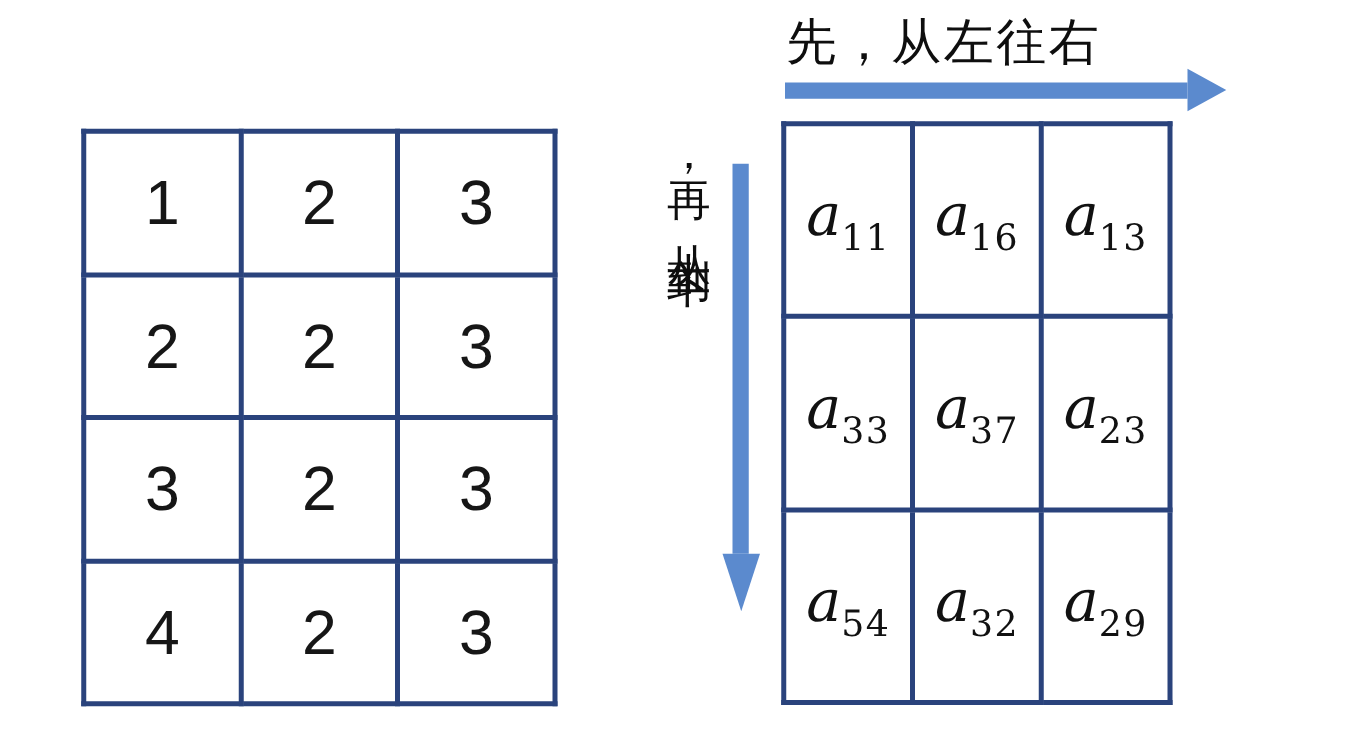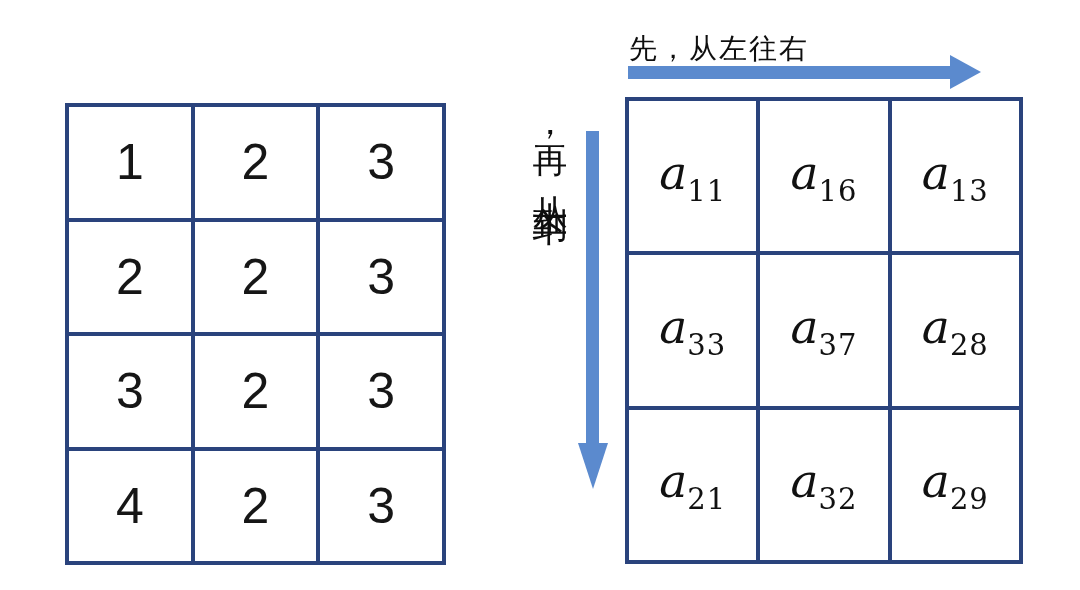--- a/index.html
+++ b/index.html
@@ -26,42 +26,42 @@
     text-align: center;
     vertical-align: middle;
     padding: 0;
   }
   #left-table { left: 65px; top: 103px; width: 381px; height: 462px; }
   #left-table td {
     font-size: 50px;
     font-family: "Liberation Sans", "DejaVu Sans", sans-serif;
     color: #161616;
   }
-  #right-table { left: 625px; top: 97px; width: 398px; height: 467px; }
+  #right-table { left: 625px; top: 97px; width: 313px; height: 467px; }
   #right-table td { color: #111111; }
 
   .mvar {
     font-family: "DejaVu Serif", "Liberation Serif", serif;
     font-style: italic;
     font-size: 47px;
   }
   .msub {
     font-family: "DejaVu Serif", "Liberation Serif", serif;
     font-style: normal;
     font-size: 29px;
     vertical-align: -12px;
     letter-spacing: 1px;
   }
 
   
   #h-label {
     position: absolute;
     left: 629px;
-    top: 30px;
-    font-size: 28px;
+    top: 6px;
+    font-size: 40px;
     letter-spacing: 2px;
     color: #0e0e0e;
     white-space: nowrap;
   }
   #v-label {
     position: absolute;
     left: 533px;
     top: 118px;
     writing-mode: vertical-rl;
     text-orientation: upright;
@@ -139,23 +139,23 @@
   <table id="right-table" class="grid">
     <tbody>
         <tr>
       <td><span class="mvar">a</span><sub class="msub">11</sub></td>
       <td><span class="mvar">a</span><sub class="msub">16</sub></td>
       <td><span class="mvar">a</span><sub class="msub">13</sub></td>
     </tr>
     <tr>
       <td><span class="mvar">a</span><sub class="msub">33</sub></td>
       <td><span class="mvar">a</span><sub class="msub">37</sub></td>
-      <td><span class="mvar">a</span><sub class="msub">28</sub></td>
+      <td><span class="mvar">a</span><sub class="msub">23</sub></td>
     </tr>
     <tr>
-      <td><span class="mvar">a</span><sub class="msub">21</sub></td>
+      <td><span class="mvar">a</span><sub class="msub">54</sub></td>
       <td><span class="mvar">a</span><sub class="msub">32</sub></td>
       <td><span class="mvar">a</span><sub class="msub">29</sub></td>
     </tr>
   </tbody>
     </table>
 
 </div>
 
 </body></html>

